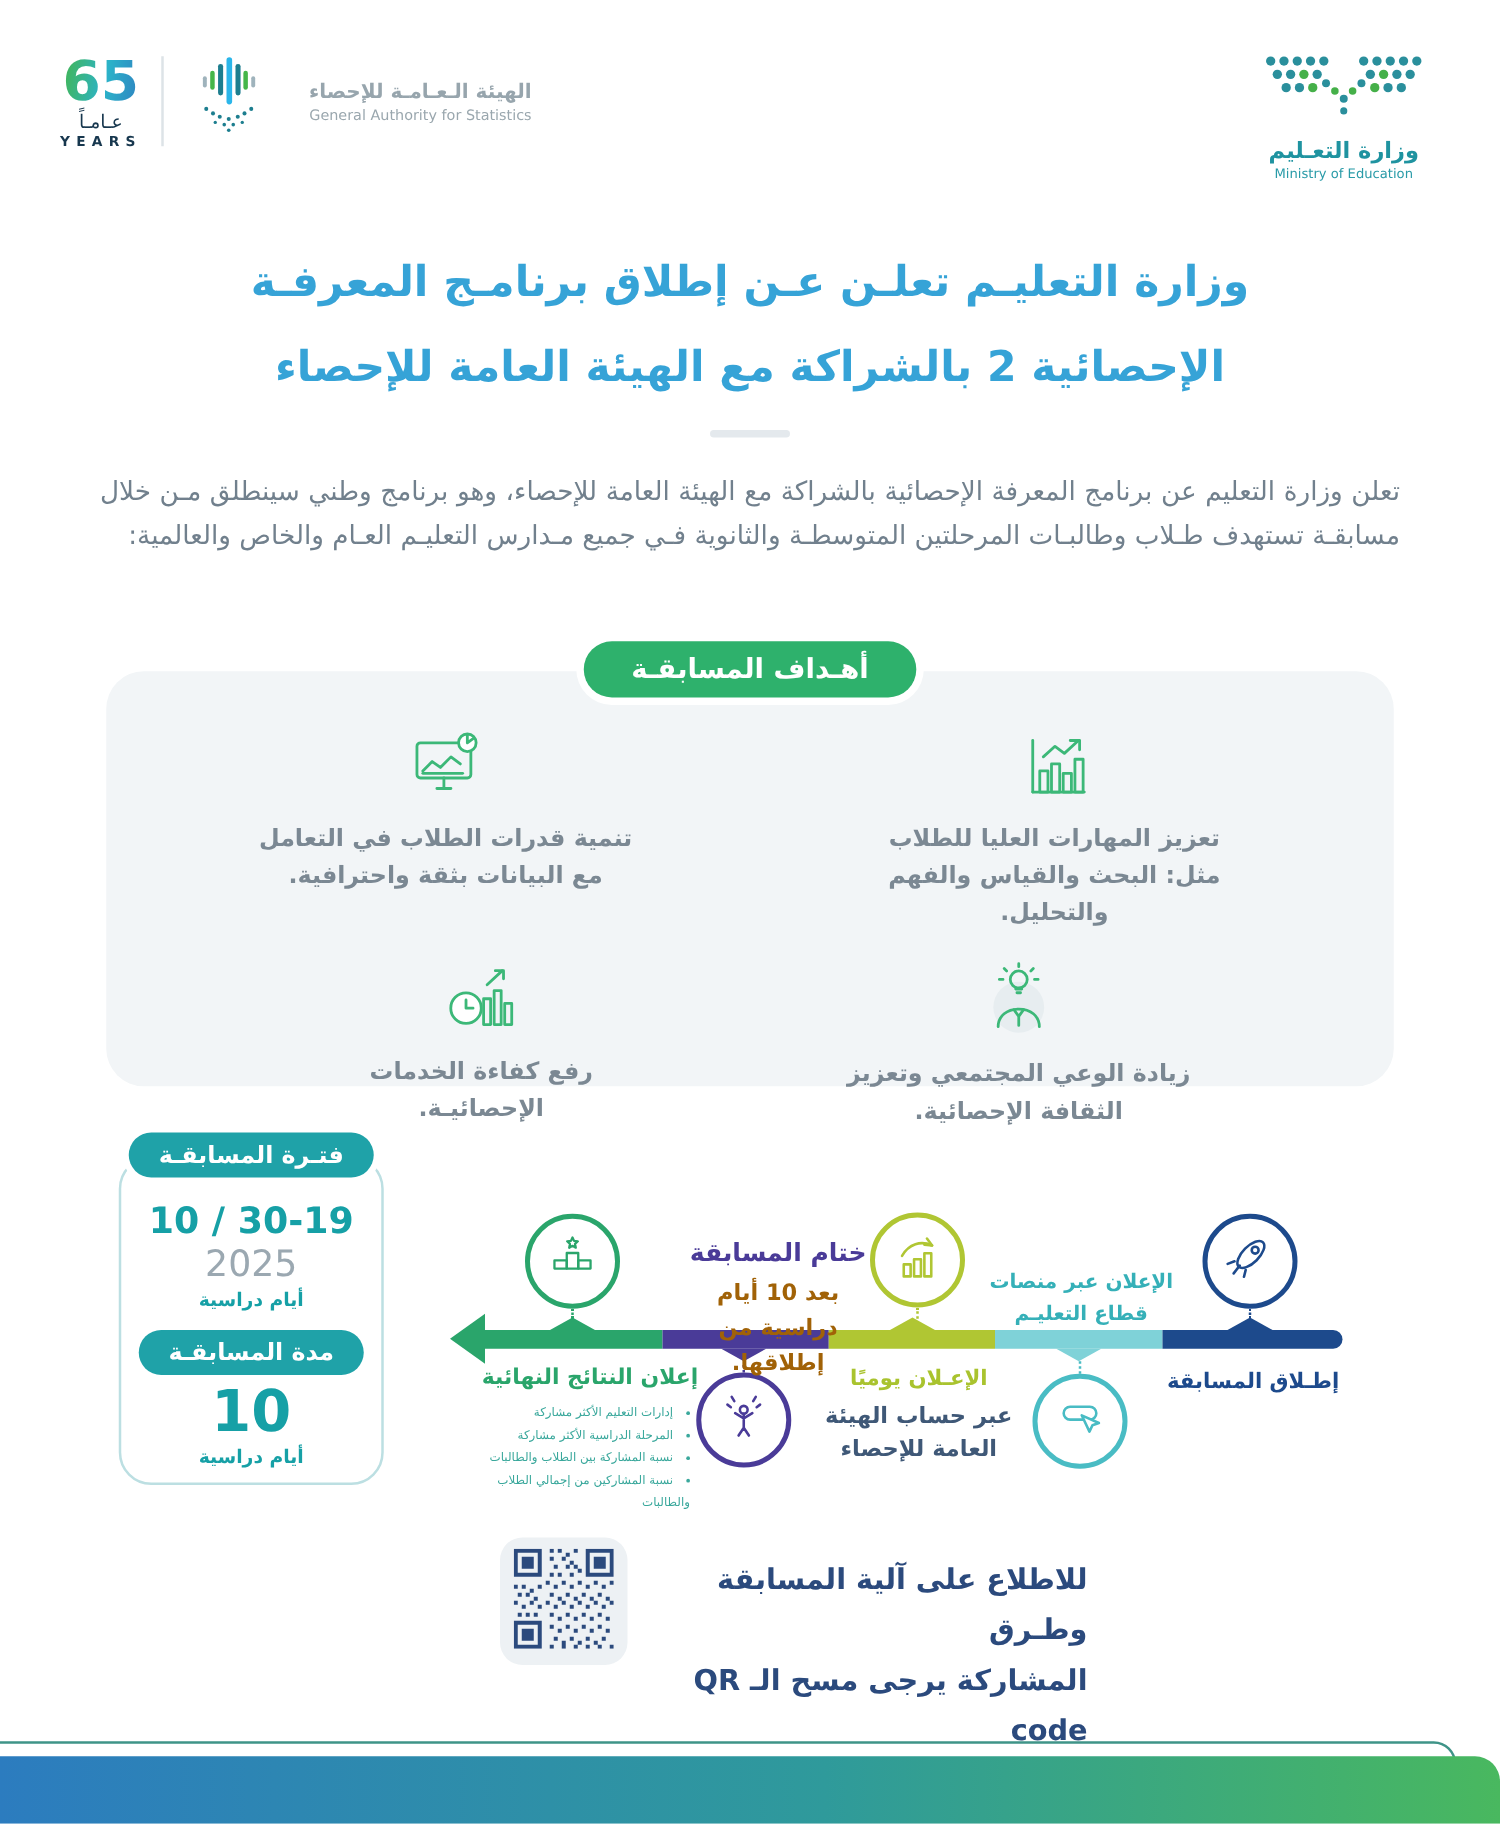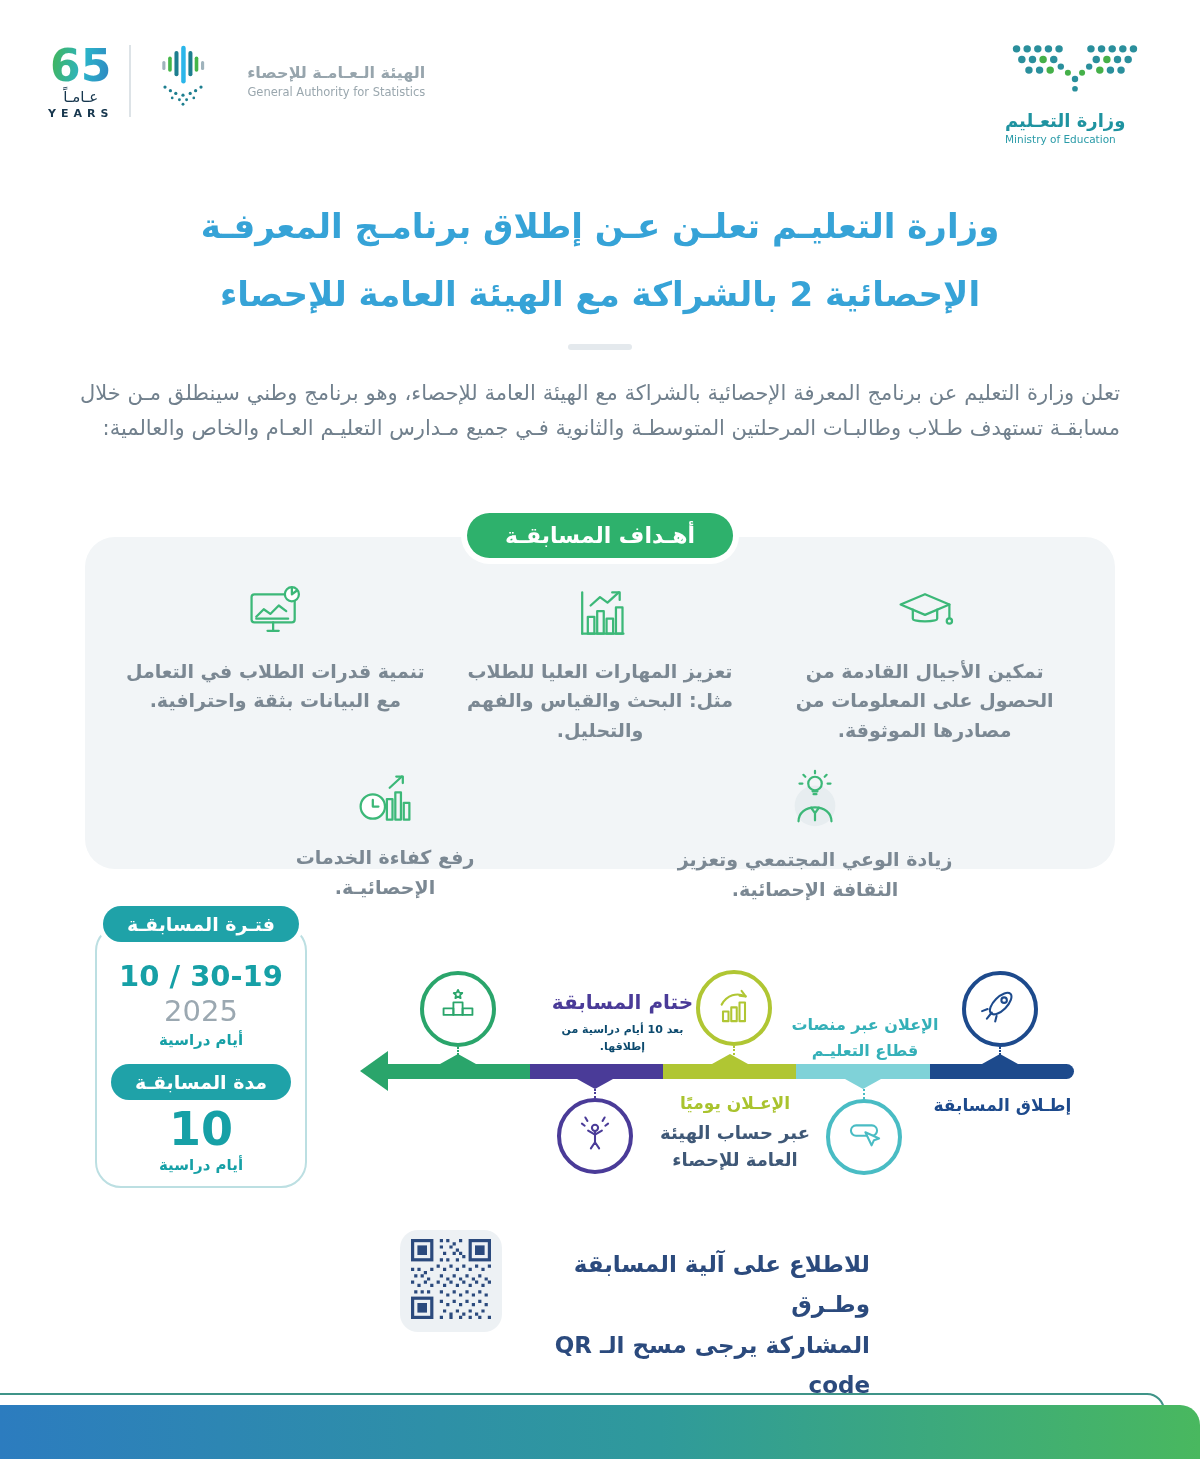--- a/index.html
+++ b/index.html
@@ -12,21 +12,21 @@
   .brand-left { display:flex; direction:ltr; align-items:center; gap:16px; }
   .years-block { text-align:center; line-height:1; }
   .years-num { font-size:44px; font-weight:bold; background:linear-gradient(100deg,#45b649,#2bb3c9 55%,#2f7fc1);
                -webkit-background-clip:text; background-clip:text; color:transparent; }
   .years-ar { font-size:15px; color:#17374e; margin-top:2px; }
   .years-en { font-size:11px; letter-spacing:5px; color:#17374e; margin-top:3px; font-weight:bold; }
   .brand-divider { width:2px; height:72px; background:#dde3e7; }
   .gastat-text { line-height:1.45; }
   .gastat-ar { font-size:16px; color:#97a5ad; font-weight:bold; direction:rtl; }
   .gastat-en { font-size:11.5px; color:#9aa7ae;margin-left:12px; }
-  .moe-block { }
+  .moe-block { text-align:center; }
   .moe-ar { font-size:18px; color:#1f93a0; font-weight:bold; margin-top:4px; }
   .moe-en { font-size:10.5px; color:#2a9ba8; margin-top:2px; }
 
   
   .title-block { position:absolute; top:192px; left:0; width:1200px; text-align:center;
                  color:#36a3d7; font-weight:bold; font-size:34px; line-height:2.0; }
   .title-divider { position:absolute; top:344px; left:568px; width:64px; height:6px;
                    border-radius:3px; background:#e4e9ed; }
 
   
@@ -91,21 +91,21 @@
   .c-green  { border:4px solid #2aa56b; }
 
   .tl-label { position:absolute; text-align:center; font-weight:bold; line-height:1.6; }
   .lbl-navy   { left:915px; top:1092px; width:175px; font-size:17px; color:#1d4a8c; }
   .lbl-teal   { left:785px; top:1012px; width:160px; font-size:16px; color:#35b0b8; }
   .lbl-lime-h { font-size:17px; color:#a9c32e; }
   .lbl-lime   { left:645px; top:1090px; width:180px; }
   .lbl-lime-s { font-size:18px; color:#3f5877; margin-top:2px; line-height:1.5; }
   .lbl-purple { left:540px; top:986px; width:165px; }
   .lbl-purple-h { font-size:20px; color:#4a3b98; }
-  .lbl-purple-s { font-size:11px; color:#0c4a6e; margin-top:3px; line-height:1.55; }
+  .lbl-purple-s { font-size:18px; color:#a16207; margin-top:3px; line-height:1.55; }
   .lbl-green  { left:378px; top:1088px; width:188px; }
   .lbl-green-h { font-size:17.5px; color:#2aa56b; }
   .bullets { margin-top:6px; list-style:disc; list-style-position:inside; direction:rtl; text-align:right; padding-right:14px; }
   .bullets li { font-size:9.5px; color:#3aa89c; line-height:1.9; font-weight:500; }
 
   
   .qr-card { position:absolute; top:1230px; left:400px; width:102px; height:102px;
              background:#edf1f4; border-radius:18px; display:flex; align-items:center; justify-content:center; }
   .qr-text { position:absolute; top:1244px; left:515px; width:355px; direction:rtl; text-align:right;
              font-size:23px; font-weight:bold; color:#2b4a7d; line-height:1.75; }
@@ -213,31 +213,20 @@
 
   <p class="intro">تعلن وزارة التعليم عن برنامج المعرفة الإحصائية بالشراكة مع الهيئة العامة للإحصاء، وهو برنامج وطني سينطلق مـن خلال مسابقـة تستهدف طـلاب وطالبـات المرحلتين المتوسطـة والثانوية فـي جميع مـدارس التعليـم العـام والخاص والعالمية:</p>
 
   <div class="goals-card">
     <span class="pill pill-green goals-pill">أهـداف المسابقـة</span>
 
     <div class="goals-row goals-row1">
       <div class="goal">
         <span>
           <svg width="62" height="60" viewBox="0 0 64 64" fill="none" stroke="#3cb878" stroke-width="2.4" stroke-linecap="round" stroke-linejoin="round">
-            <path d="M32 12 58 23 32 34 6 23Z"></path>
-            <path d="M19 28.5V38c0 3.8 26 3.8 26 0v-9.5"></path>
-            <path d="M58 23v14"></path>
-              <circle cx="58" cy="40.5" r="2.8"></circle>
-          </svg>
-        </span>
-        <div class="goal-text">تمكين الأجيال القادمة من الحصول على المعلومات من مصادرها الموثوقة.</div>
-      </div>
-      <div class="goal">
-        <span>
-          <svg width="62" height="60" viewBox="0 0 64 64" fill="none" stroke="#3cb878" stroke-width="2.4" stroke-linecap="round" stroke-linejoin="round">
             <path d="M13 10V54"></path>
               <path d="M13 54H57"></path>
             <rect x="19" y="36" width="7" height="18"></rect>
               <rect x="29" y="30" width="7" height="24"></rect>
             <rect x="39" y="38" width="7" height="16"></rect>
               <rect x="49" y="26" width="7" height="28"></rect>
             <path d="M22 24 32 15l8 6 12-11"></path>
               <path d="M45 10h8v8"></path>
           </svg>
         </span>
@@ -371,20 +360,29 @@
 
   <div class="tl-label lbl-navy">إطـلاق المسابقة</div>
   <div class="tl-label lbl-teal">الإعلان عبر منصات قطاع التعليـم</div>
   <div class="tl-label lbl-lime">
     <div class="lbl-lime-h">الإعـلان يوميًا</div>
     <div class="lbl-lime-s">عبر حساب الهيئة العامة للإحصاء</div>
   </div>
   <div class="tl-label lbl-purple">
     <div class="lbl-purple-h">ختام المسابقة</div>
     <div class="lbl-purple-s">بعد 10 أيام دراسية من إطلاقها.</div>
+  </div>
+  <div class="tl-label lbl-green">
+    <div class="lbl-green-h">إعلان النتائج النهائية</div>
+    <ul class="bullets">
+      <li>إدارات التعليم الأكثر مشاركة</li>
+      <li>المرحلة الدراسية الأكثر مشاركة</li>
+      <li>نسبة المشاركة بين الطلاب والطالبات</li>
+      <li>نسبة المشاركين من إجمالي الطلاب والطالبات</li>
+    </ul>
   </div>
 
   <div class="qr-card">
     <span>
       <svg width="80" height="80" viewBox="0 0 25 25">
         <g fill="#2b4a7d">
           <rect x="0" y="0" width="7" height="7"></rect>
             <rect x="18" y="0" width="7" height="7"></rect>
             <rect x="0" y="18" width="7" height="7"></rect>
         </g>

